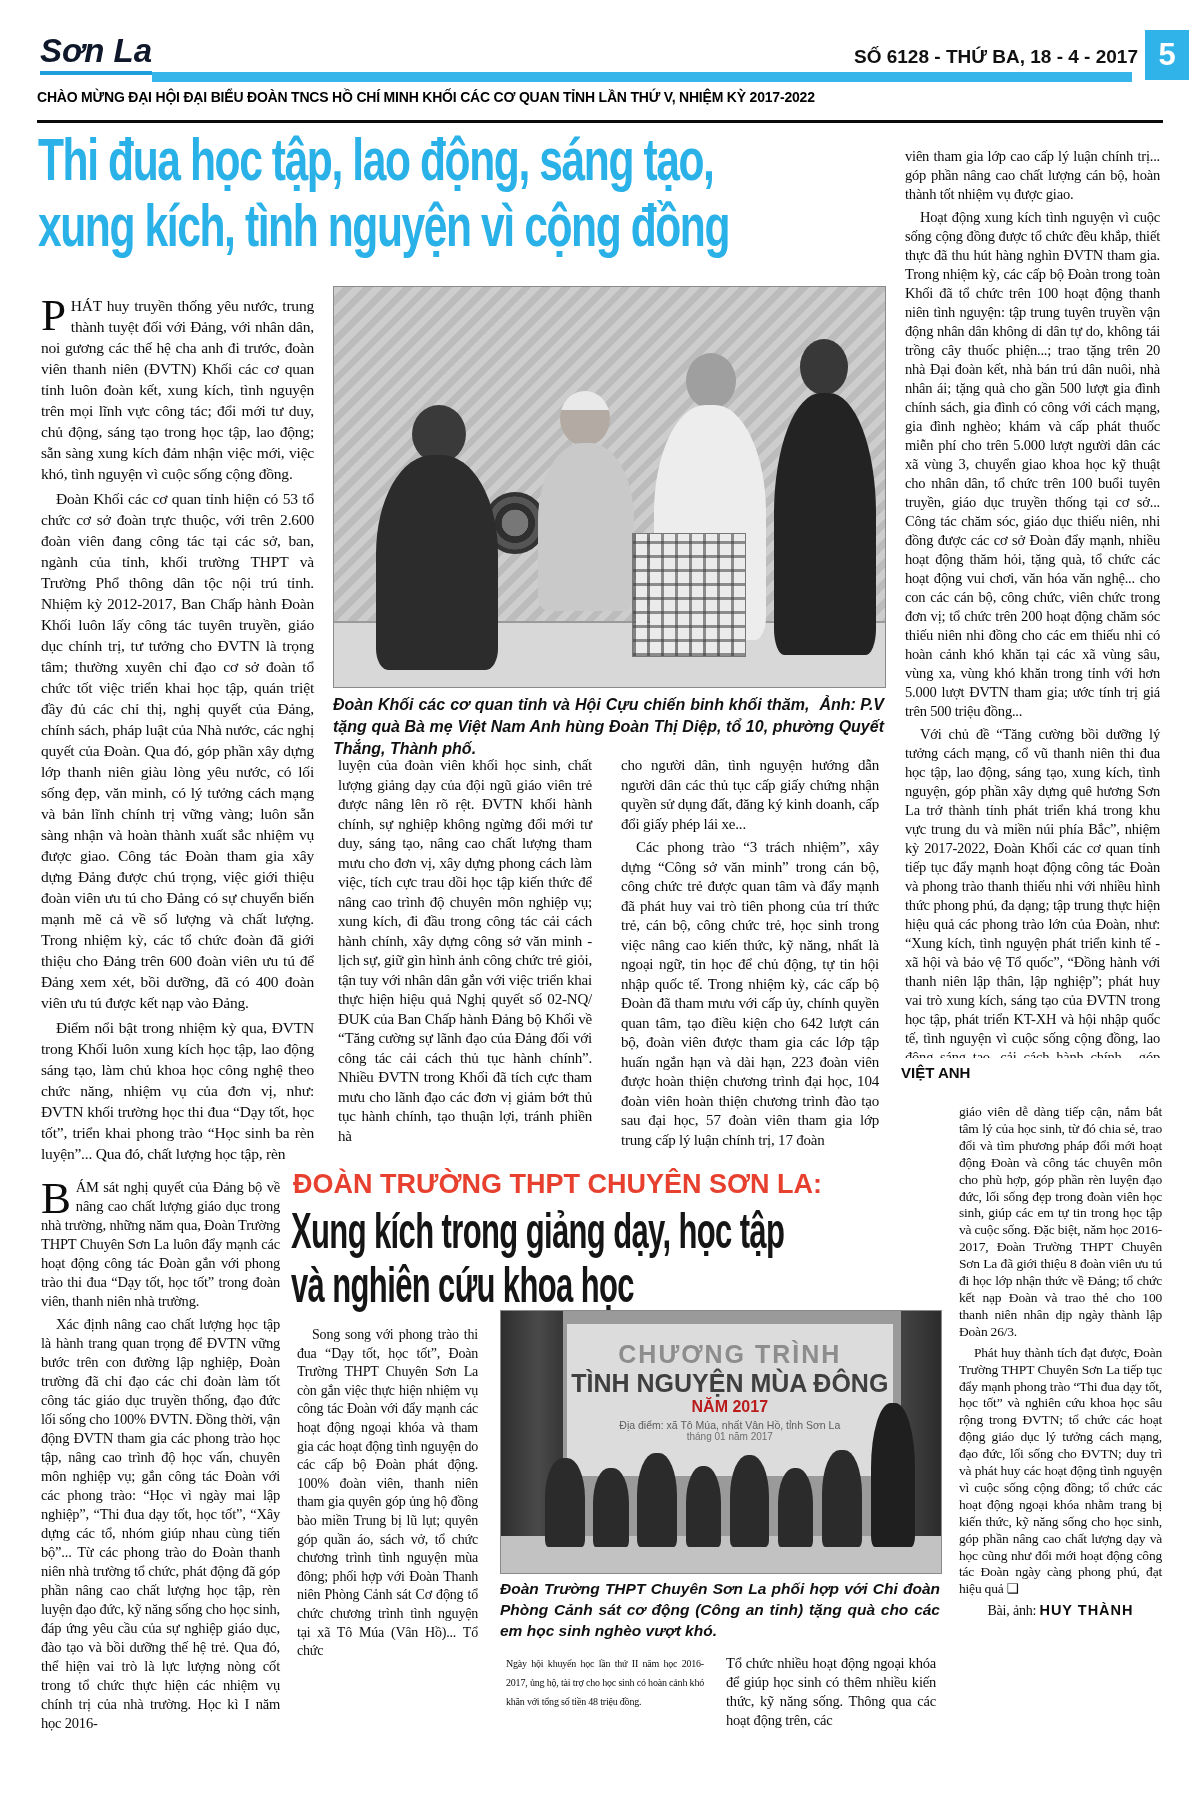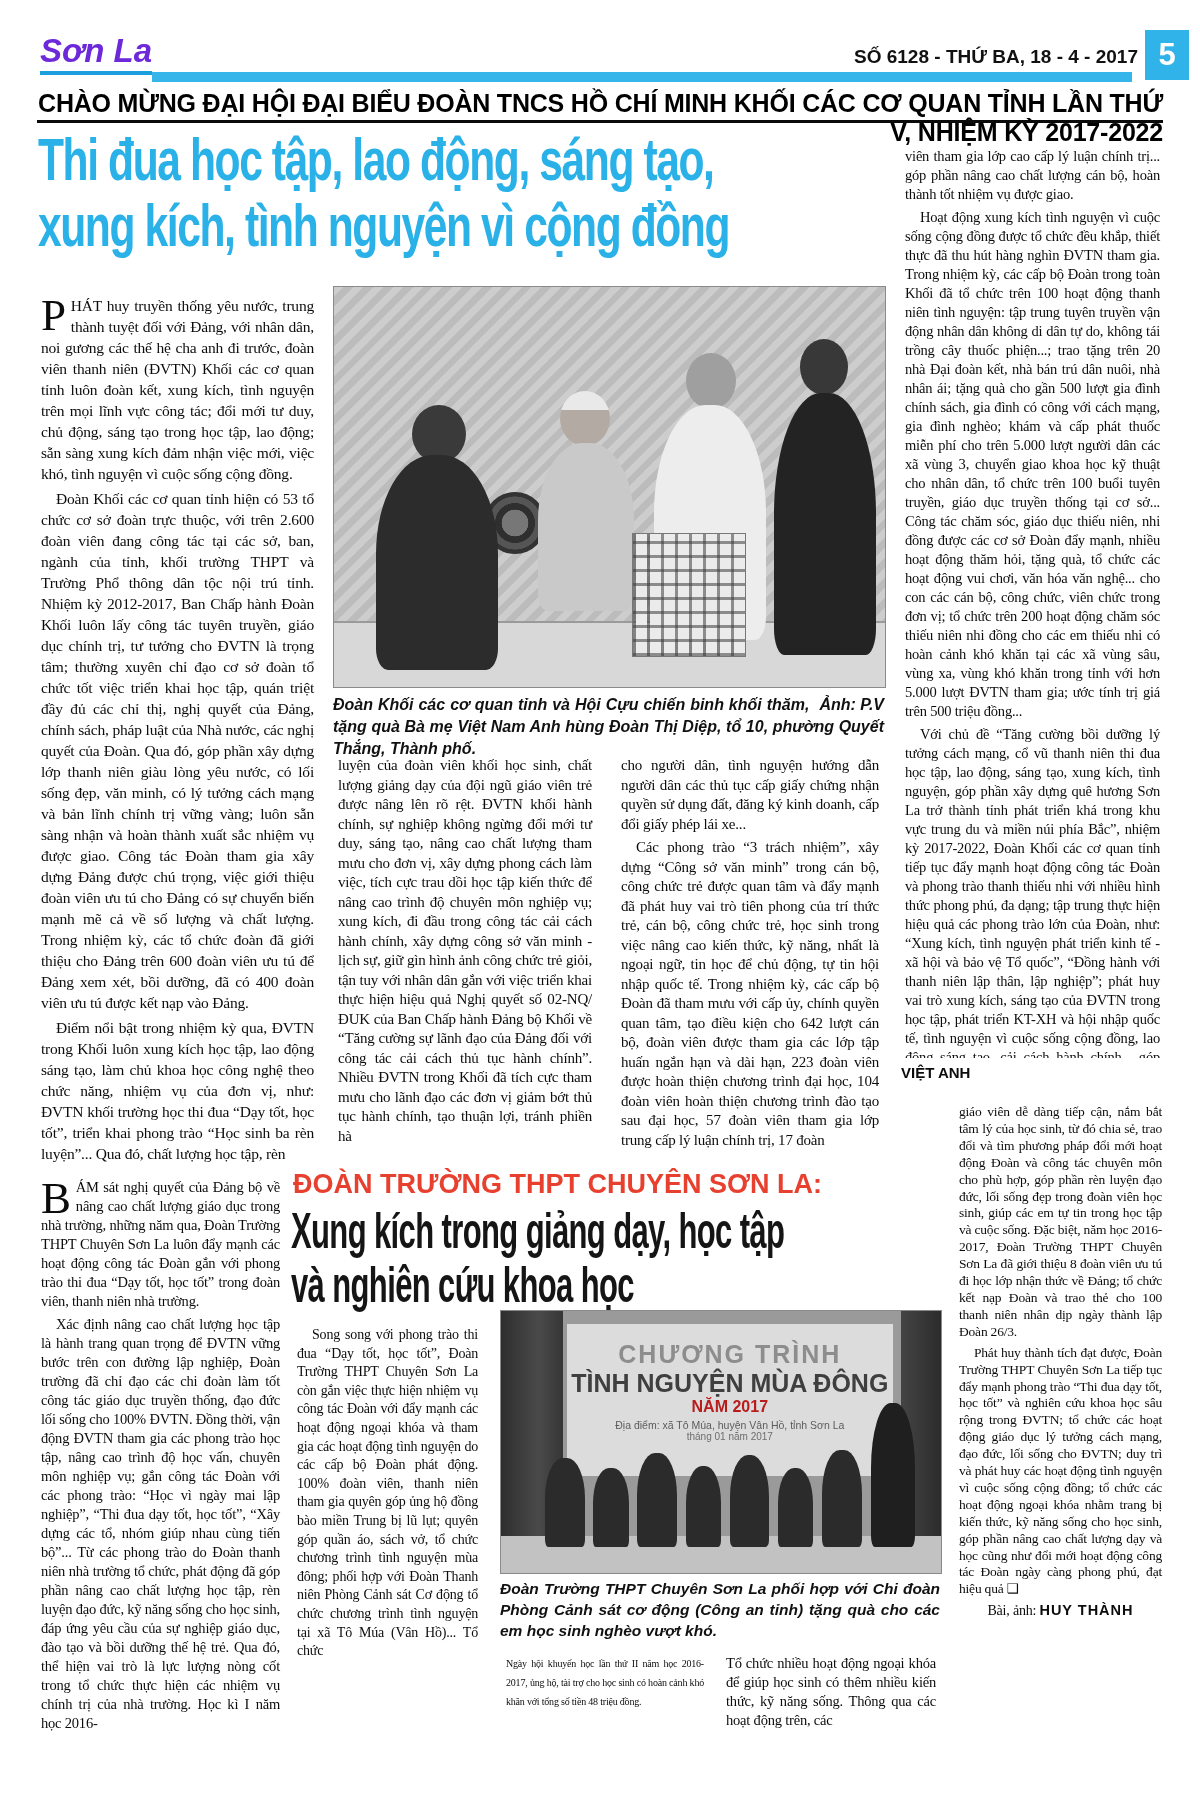--- a/index.html
+++ b/index.html
@@ -8,38 +8,38 @@
     background:#ffffff; color:#0c0c0c;
     font-family:"Liberation Serif", serif;
   }
   .abs { position:absolute; }
 
   
   .masthead {
     left:40px; top:32px;
     font-family:"Liberation Sans", sans-serif;
     font-weight:bold; font-style:italic; font-size:33px;
-    color:#6d28d9; border-bottom:4px solid #1d9fdd; padding-bottom:1px;
+    color:#0f172a; border-bottom:4px solid #1d9fdd; padding-bottom:1px;
   }
   .issue {
     right:62px; top:46px;
     font-family:"Liberation Sans", sans-serif;
     font-weight:bold; font-size:19px; color:#111;
   }
   .cyanbar { left:152px; top:72px; width:980px; height:10px; background:#35b5e9; }
   .pagebox {
     left:1145px; top:30px; width:44px; height:50px; background:#2fb3e9;
     display:flex; align-items:center; justify-content:center;
     font-family:"Liberation Sans", sans-serif; font-weight:bold;
     font-size:31px; color:#ffffff;
   }
   .topbanner {
-    left:37px; top:89px; width:1126px; text-align:right;
-    font-family:"Liberation Sans", sans-serif; font-weight:bold;
-    font-size:25px; letter-spacing:-0.2px; color:#000;
+    left:37px; top:89px; width:1126px; text-align:left;
+    font-family:"Liberation Sans", sans-serif; font-weight:bold;
+    font-size:14px; letter-spacing:-0.2px; color:#000;
   }
   .blackrule { left:37px; top:120px; width:1126px; height:3px; background:#0a0a0a; }
 
   
   .h1wrap { left:38px; top:127px; }
   .h1inner {
     font-family:"Liberation Sans", sans-serif; font-weight:bold;
     font-size:60px; line-height:66px; letter-spacing:-2px; white-space:nowrap;
     transform:scaleX(0.71); transform-origin:0 0; color:#29b1e8;
   }
@@ -210,21 +210,21 @@
 </div>
 
 <div class="photo photo2">
   <div class="curtL"></div>
   <div class="curtR"></div>
   <div class="floor"></div>
   <div class="banner2">
     <div class="bl1">CHƯƠNG TRÌNH</div>
     <div class="bl2">TÌNH NGUYỆN MÙA ĐÔNG</div>
     <div class="bl3">NĂM 2017</div>
-    <div class="bl4">Địa điểm: xã Tô Múa, huyện Vân Hồ, tỉnh Sơn La</div>
+    <div class="bl4">Địa điểm: xã Tô Múa, nhất Vân Hồ, tỉnh Sơn La</div>
     <div class="bl5">tháng 01 năm 2017</div>
   </div>
   <div class="kid" style="left:10%;  width:9%;  height:34%;"></div>
   <div class="kid" style="left:21%;  width:8%;  height:30%;"></div>
   <div class="kid" style="left:31%;  width:9%;  height:36%;"></div>
   <div class="kid" style="left:42%;  width:8%;  height:31%;"></div>
   <div class="kid" style="left:52%;  width:9%;  height:35%;"></div>
   <div class="kid" style="left:63%;  width:8%;  height:30%;"></div>
   <div class="kid" style="left:73%;  width:9%;  height:37%;"></div>
   <div class="kid" style="left:84%;  width:10%; height:55%; background:#1f1f1f;"></div>

